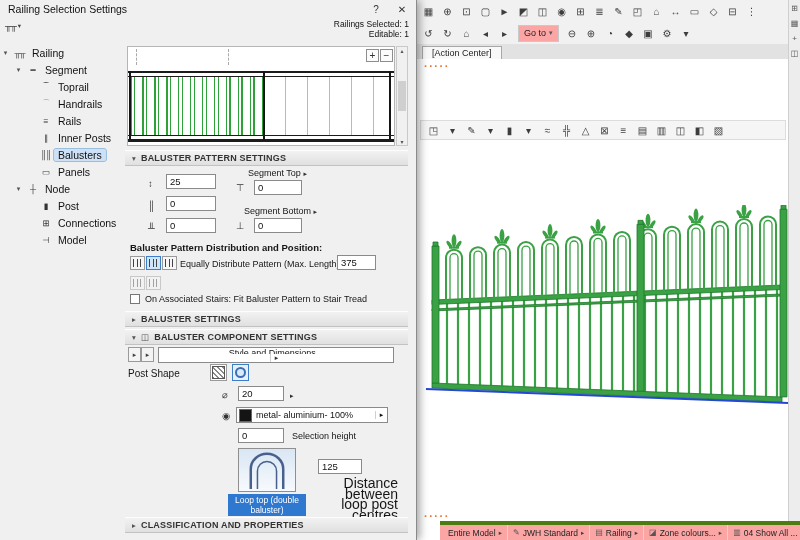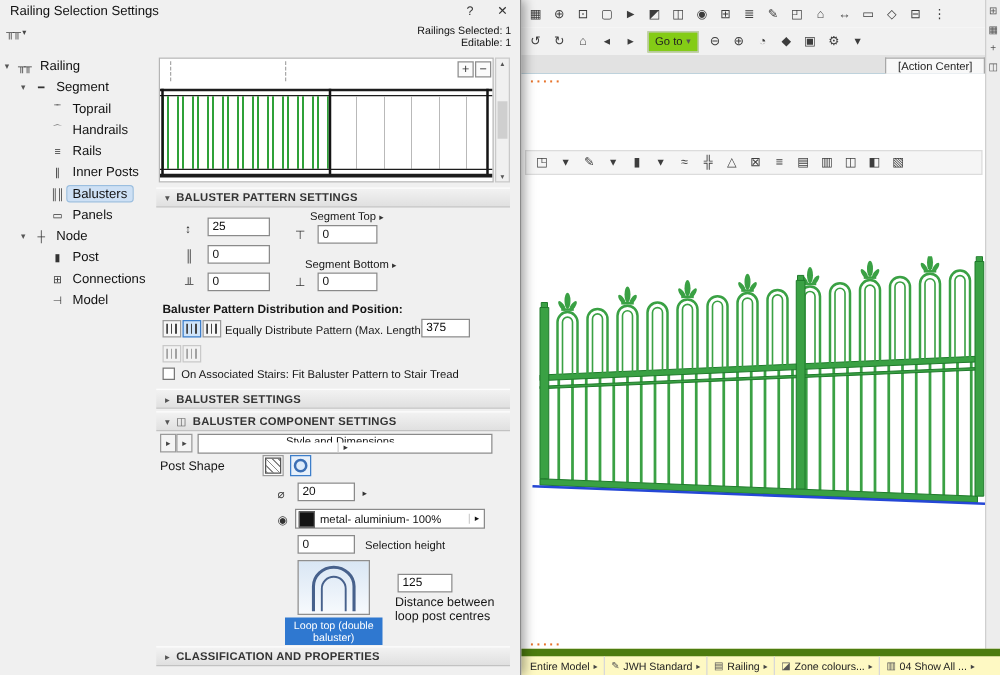--- a/index.html
+++ b/index.html
@@ -2,29 +2,29 @@
 <html><head>
 <meta charset="utf-8">
 <style>
   html,body{margin:0;padding:0;}
   body{font-family:"Liberation Sans",sans-serif;}
   .stage{position:relative;width:800px;height:540px;overflow:hidden;background:#fff;}
 
   
   .tbrow{position:absolute;display:flex;align-items:center;gap:2px;background:#f1f1f1;box-sizing:border-box;padding:0 4px;}
   .tbi{width:17px;height:16px;display:flex;align-items:center;justify-content:center;font-size:10px;color:#3d3d3d;flex:none;cursor:default;}
-  .goto{display:flex;align-items:center;gap:3px;font-size:9px;color:#222;border:1px solid #c9c9c9;background:#84cc16;height:15px;padding:0 5px;margin:0 3px;}
+  .goto{display:flex;align-items:center;gap:3px;font-size:9px;color:#222;border:1px solid #c9c9c9;background:#fca5a5;height:15px;padding:0 5px;margin:0 3px;}
   .goto .ar{font-size:7px;color:#555;}
-  .tabbar{position:absolute;left:416px;top:44px;right:12px;height:15px;background:#e2e2e2;border-bottom:3px solid #0369a1;display:flex;align-items:flex-end;justify-content:flex-end;}
+  .tabbar{position:absolute;left:416px;top:44px;right:12px;height:15px;background:#e2e2e2;border-bottom:3px solid #0369a1;display:flex;align-items:flex-end;}
   .tab{background:#f8f8f8;border:1px solid #a8a8a8;border-bottom:none;font-size:9px;color:#222;padding:1px 9px 1px 9px;margin-left:6px;white-space:nowrap;}
   .canvas{position:absolute;left:416px;top:59px;width:372px;height:466px;background:#ffffff;}
   .dots{position:absolute;color:#e8742c;font-weight:bold;font-size:11px;letter-spacing:1.5px;line-height:8px;}
   .rightstrip{position:absolute;right:0;top:0;width:12px;height:525px;background:#ededed;border-left:1px solid #cfcfcf;display:flex;flex-direction:column;align-items:center;gap:6px;padding-top:4px;box-sizing:border-box;}
   .rsi{font-size:8px;color:#555;}
-  .sb{position:absolute;left:416px;right:0;bottom:0;height:15px;background:#fef9c3;border-top:6px solid #4d7c0f;display:flex;align-items:center;font-size:8.5px;color:#222;overflow:hidden;}
+  .sb{position:absolute;left:440px;right:0;bottom:0;height:15px;background:#fca5a5;border-top:4px solid #4d7c0f;display:flex;align-items:center;font-size:8.5px;color:#222;overflow:hidden;}
   .sb-item{display:flex;align-items:center;gap:3px;padding:0 5px;height:100%;white-space:nowrap;flex:none;}
   .sb-item + .sb-item{border-left:1px solid #d8d8d8;}
   .sb-ic{font-size:8px;color:#555;}
   .sb-ar{font-size:6.5px;color:#444;}
 
   
   .dlg{position:absolute;left:0;top:0;width:416px;height:540px;background:#f0f0f0;border-right:1px solid #8a8a8a;box-shadow:3px 0 8px rgba(0,0,0,.35);z-index:10;}
   .dlg-title{position:absolute;left:0;top:0;right:0;height:18px;display:flex;align-items:center;font-size:10.5px;color:#111;padding-left:8px;}
   .dlg-btn{position:absolute;top:0;width:24px;height:18px;display:flex;align-items:center;justify-content:center;font-size:10px;color:#333;cursor:default;}
   .fav{position:absolute;left:5px;top:21px;display:flex;align-items:center;gap:2px;font-size:9px;color:#444;letter-spacing:-1px;}
@@ -69,21 +69,21 @@
   .dd .txt{flex:1;text-align:center;white-space:nowrap;overflow:hidden;}
   .dd .dar{width:11px;text-align:center;font-size:7px;color:#333;border-left:1px solid #d0d0d0;flex:none;}
   .shapebtn{position:absolute;width:17px;height:17px;border:1px solid #9a9a9a;background:#fdfdfd;box-sizing:border-box;display:flex;align-items:center;justify-content:center;}
   .shapebtn.sel{border:1px solid #3d7ec9;background:#e8f1fb;}
   .hatch{width:11px;height:11px;background:repeating-linear-gradient(45deg,#8a8a8a 0 1px,transparent 1px 3.5px);border:1px solid #555;}
   .circ{width:11px;height:11px;border-radius:50%;border:2px solid #3b6fb5;background:#dcebfb;box-sizing:border-box;}
   .chip{width:11px;height:11px;background:#141414;border:1px solid #666;flex:none;margin:0 2px;}
   .matdd{position:absolute;height:16px;border:1px solid #8a8a8a;background:#fff;display:flex;align-items:center;box-sizing:border-box;font-size:9px;color:#111;}
   .thumb{position:absolute;width:58px;height:44px;border:1px solid #8f8f8f;background:linear-gradient(#d9e6f4,#f7fafd);box-sizing:border-box;display:flex;align-items:flex-end;justify-content:center;}
   .thumb-lbl{position:absolute;width:78px;background:#2f78d0;color:#fff;font-size:8.5px;line-height:10px;text-align:center;padding:1px 0;}
-  .wraplbl{position:absolute;font-size:10px;line-height:10.5px;color:#161616;}
+  .wraplbl{position:absolute;font-size:14px;line-height:10.5px;color:#161616;text-align:right;}
 </style>
 </head>
 <body>
 
 <div class="stage">
 
   <div class="tbrow" style="left:416px;top:0;width:372px;height:22px;">
 
   <span class="tbi">▦</span>
       <span class="tbi">⊕</span>

